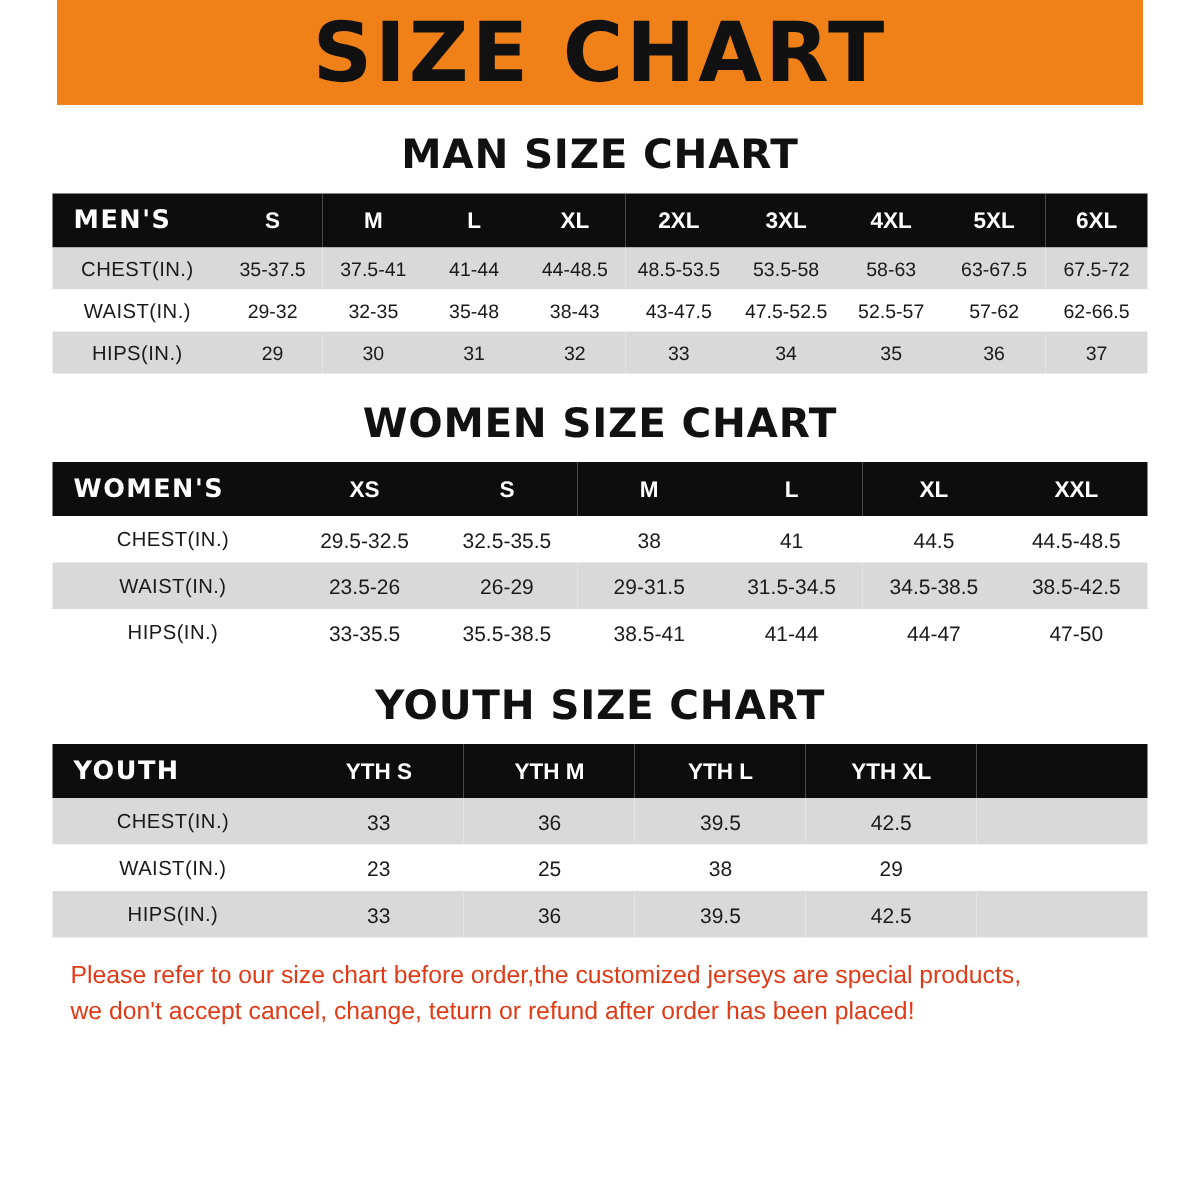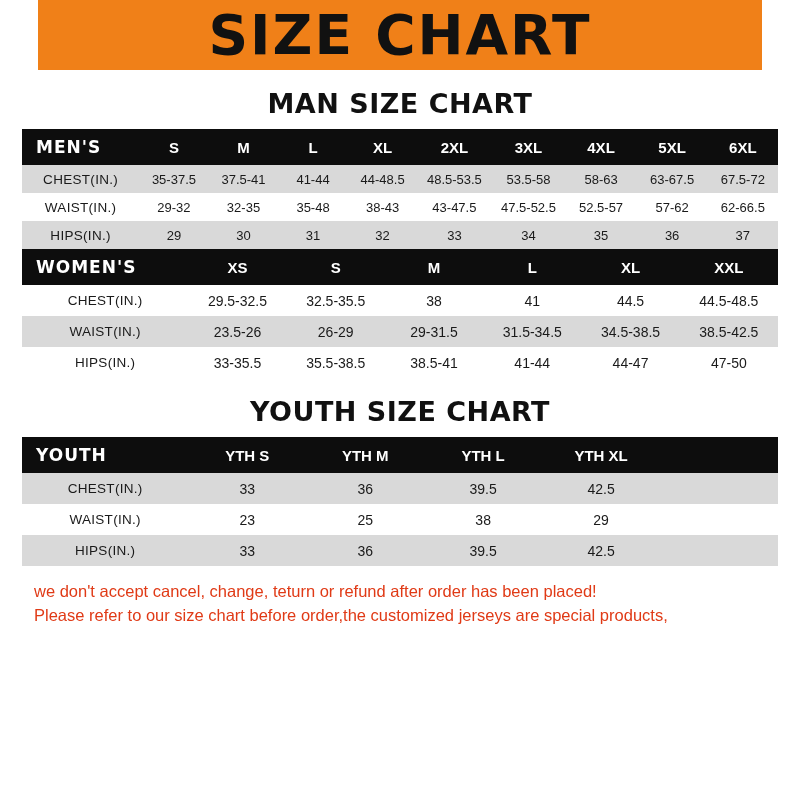--- a/index.html
+++ b/index.html
@@ -38,21 +38,21 @@
     position: relative;
     z-index: 2;
     font-family: "DejaVu Sans", sans-serif;
     font-weight: bold;
     font-size: 55px;
     letter-spacing: 2px;
     color: #111111;
     text-align: center;
   }
   .content {
-    padding: 0 22px;
+    padding: 0 35px;
   }
   .section-title {
     text-align: center;
     font-family: "DejaVu Sans", sans-serif;
     font-weight: bold;
     font-size: 27px;
     letter-spacing: 0.5px;
     color: #111111;
     margin: 18px 0 10px 0;
   }
@@ -177,20 +177,21 @@
           <td>32</td>
           <td>33</td>
           <td>34</td>
           <td>35</td>
           <td>36</td>
           <td>37</td>
         </tr>
       </tbody>
     </table>
 
+    <div class="section-title">WOMEN SIZE CHART</div>
     <table class="size-table women-table">
       <thead>
         <tr>
           <th class="rowhead" style="width:22%">WOMEN'S</th>
           <th style="width:13%">XS</th>
           <th style="width:13%">S</th>
           <th style="width:13%">M</th>
           <th style="width:13%">L</th>
           <th style="width:13%">XL</th>
           <th style="width:13%">XXL</th>
@@ -261,18 +262,18 @@
           <td>33</td>
           <td>36</td>
           <td>39.5</td>
           <td>42.5</td>
           <td></td>
         </tr>
       </tbody>
     </table>
 
     <div class="notice">
+      <div>Please refer to our size chart before order,the customized jerseys are special products,</div>
       <div>we don't accept cancel, change, teturn or refund after order has been placed!</div>
-      <div>Please refer to our size chart before order,the customized jerseys are special products,</div>
     </div>
 
   </div>
 </div>
 
 </body></html>

